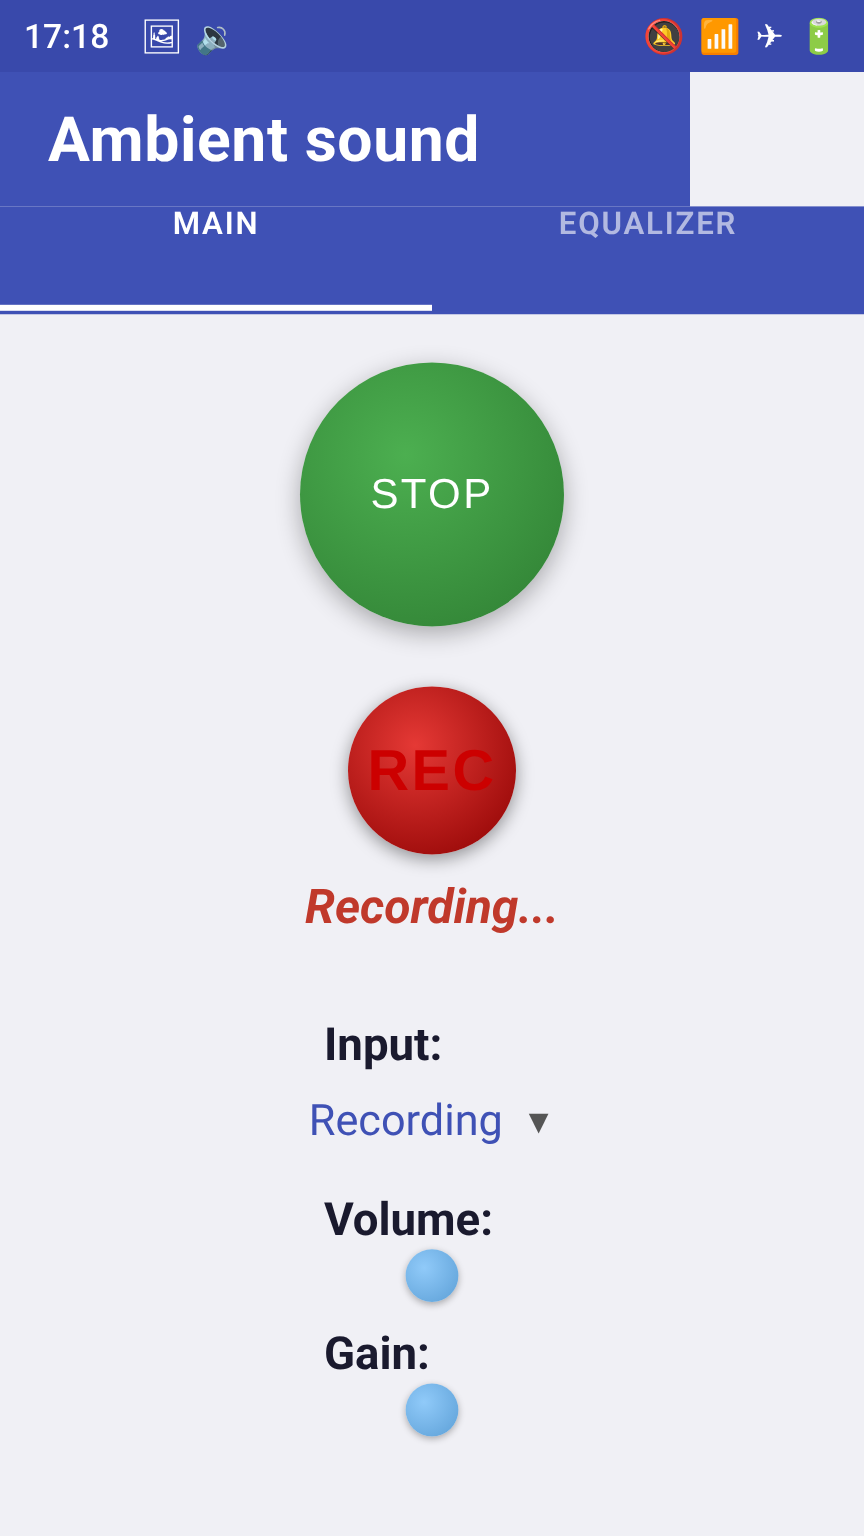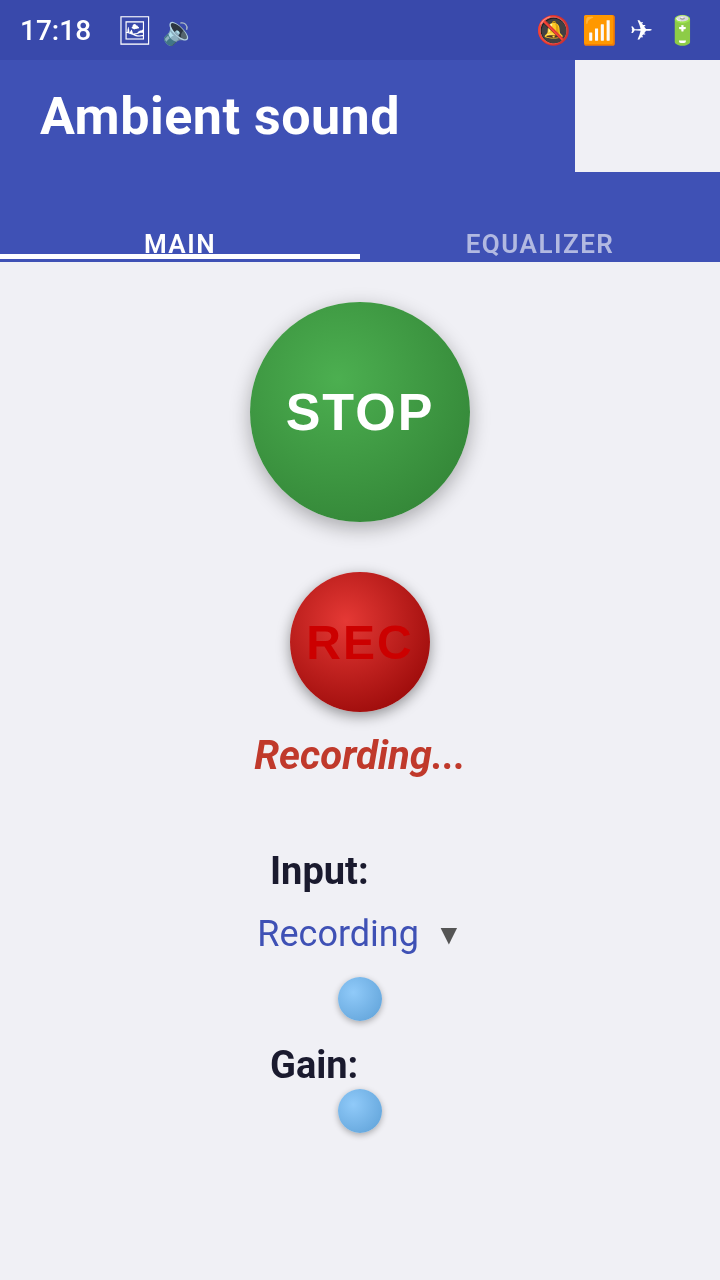--- a/index.html
+++ b/index.html
@@ -73,21 +73,21 @@
       height: 90px;
       background: #3f51b5;
       display: flex;
       align-items: stretch;
       border-bottom: 3px solid #3f51b5;
     }
 
     .tab {
       flex: 1;
       display: flex;
-      align-items: flex-end;
+      align-items: flex-start;
       justify-content: center;
       cursor: pointer;
       font-size: 26px;
       font-weight: 600;
       letter-spacing: 1.5px;
       position: relative;
     }
 
     .tab-active {
       color: white;
@@ -128,22 +128,22 @@
       justify-content: center;
       cursor: pointer;
       box-shadow: 0 6px 20px rgba(0,0,0,0.3);
       margin-bottom: 50px;
       border: none;
       outline: none;
     }
 
     .stop-label {
       color: white;
-      font-size: 52px;
-      font-weight: bold;
+      font-size: 35px;
+      font-weight: normal;
       letter-spacing: 2px;
     }
 
     
     .rec-button {
       width: 140px;
       height: 140px;
       border-radius: 50%;
       background: radial-gradient(circle at 40% 35%, #e53935, #8b0000);
       display: flex;
@@ -298,20 +298,21 @@
 
     <div class="control-row">
       <span class="control-label">Input:</span>
       <div class="input-dropdown">
         <span class="input-value">Recording</span>
         <span class="dropdown-arrow">▼</span>
       </div>
     </div>
 
     <div class="control-row">
+      <span class="control-label">Volume:</span>
       <div class="slider-container">
         <div class="slider-track">
           <div class="slider-fill" style="width: 62%;"></div>
           <div class="slider-thumb" style="left: calc(62% - 22px);"></div>
         </div>
       </div>
     </div>
 
     <div class="control-row">
       <span class="control-label">Gain:</span>

